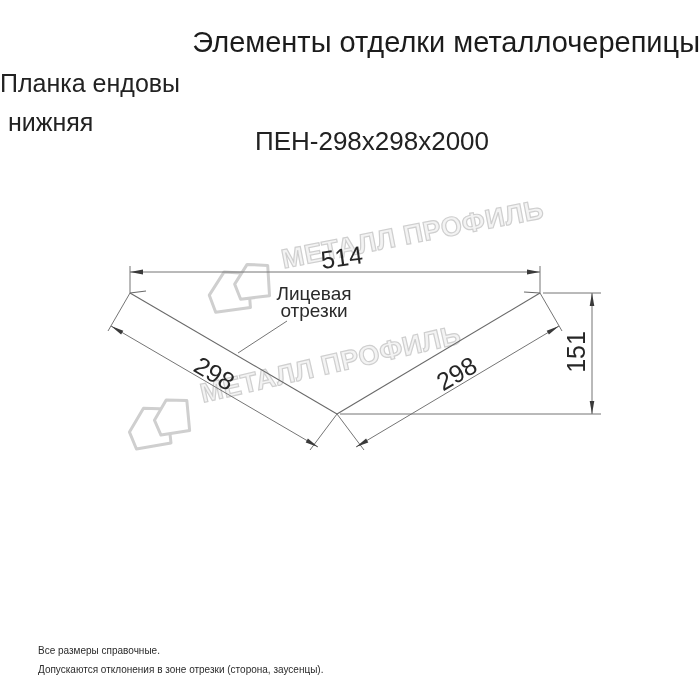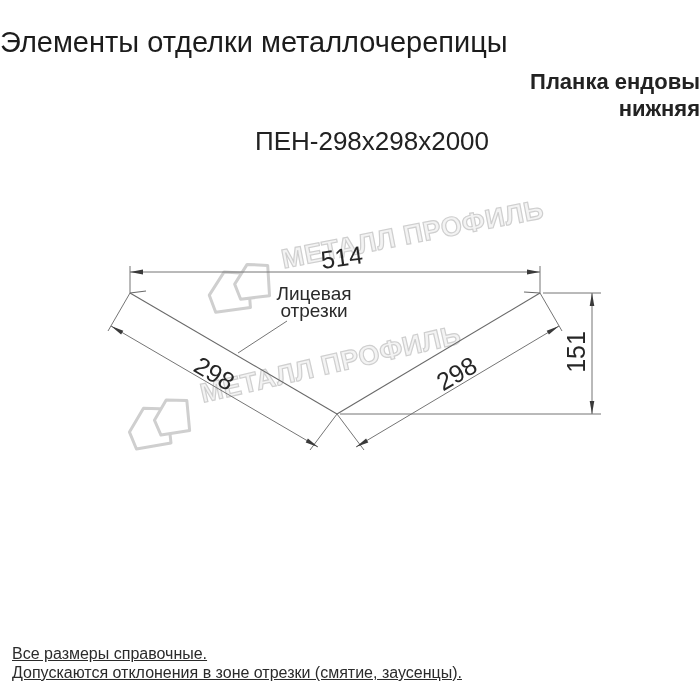--- a/index.html
+++ b/index.html
@@ -1,29 +1,29 @@
 <!DOCTYPE html>
 <html><head>
 <meta charset="utf-8">
 <style>
   html,body{margin:0;padding:0;background:#ffffff;}
   .page{
     position:relative;width:700px;height:700px;background:#ffffff;overflow:hidden;
     font-family:"Liberation Sans","DejaVu Sans",sans-serif;color:#1f1f1f;
   }
   .title{
-    position:absolute;left:0;right:0;top:26px;text-align:left;
+    position:absolute;left:0;right:0;top:26px;text-align:right;
     font-size:29px;color:#1c1c1c;z-index:3;
   }
   .subtitle{
-    position:absolute;left:0;right:0;text-align:right;
-    font-size:22px;color:#222222;z-index:3;font-weight:bold;
+    position:absolute;left:0;right:0;text-align:left;
+    font-size:25px;color:#222222;z-index:3;
   }
   .subtitle.l1{top:69px;}
-  .subtitle.l2{top:96px;}
+  .subtitle.l2{top:108px;padding-left:8px;}
   .model{
     position:absolute;left:0;right:0;top:126px;text-align:center;
     font-size:26px;color:#222222;z-index:3;padding-left:44px;
   }
   
   .wm{
     position:absolute;display:flex;align-items:flex-start;z-index:1;
     transform-origin:30px 27px;white-space:nowrap;
   }
   .wm1{left:206px;top:264px;transform:rotate(-11deg);}
@@ -38,21 +38,21 @@
   svg.drawing{position:absolute;left:0;top:0;z-index:2;}
   svg.drawing text{
     font-family:"Liberation Sans","DejaVu Sans",sans-serif;
     font-size:25px;fill:#262626;
   }
   .face-label{
     position:absolute;left:252px;top:285px;width:124px;text-align:center;
     font-size:19px;line-height:17px;color:#2a2a2a;z-index:3;
   }
   .note{
-    position:absolute;left:12px;font-size:16px;color:#2b2b2b;z-index:3;text-decoration:underline;
+    position:absolute;left:38px;font-size:10px;color:#2b2b2b;z-index:3;
   }
   .note1{top:645px;}
   .note2{top:664px;}
 </style>
 </head>
 <body>
 
 <div class="page">
 
   <div class="title">Элементы отделки металлочерепицы</div>
@@ -121,15 +121,15 @@
     <text text-anchor="middle" transform="translate(461,381) rotate(-30)">298</text>
     <text text-anchor="middle" transform="translate(585,352) rotate(-90)">151</text>
   </svg>
 
   <div class="face-label">
     <div>Лицевая</div>
     <div>отрезки</div>
   </div>
 
   <div class="note note1">Все размеры справочные.</div>
-  <div class="note note2">Допускаются отклонения в зоне отрезки (смятие, заусенцы).</div>
+  <div class="note note2">Допускаются отклонения в зоне отрезки (сторона, заусенцы).</div>
 
 </div>
 
 </body></html>

